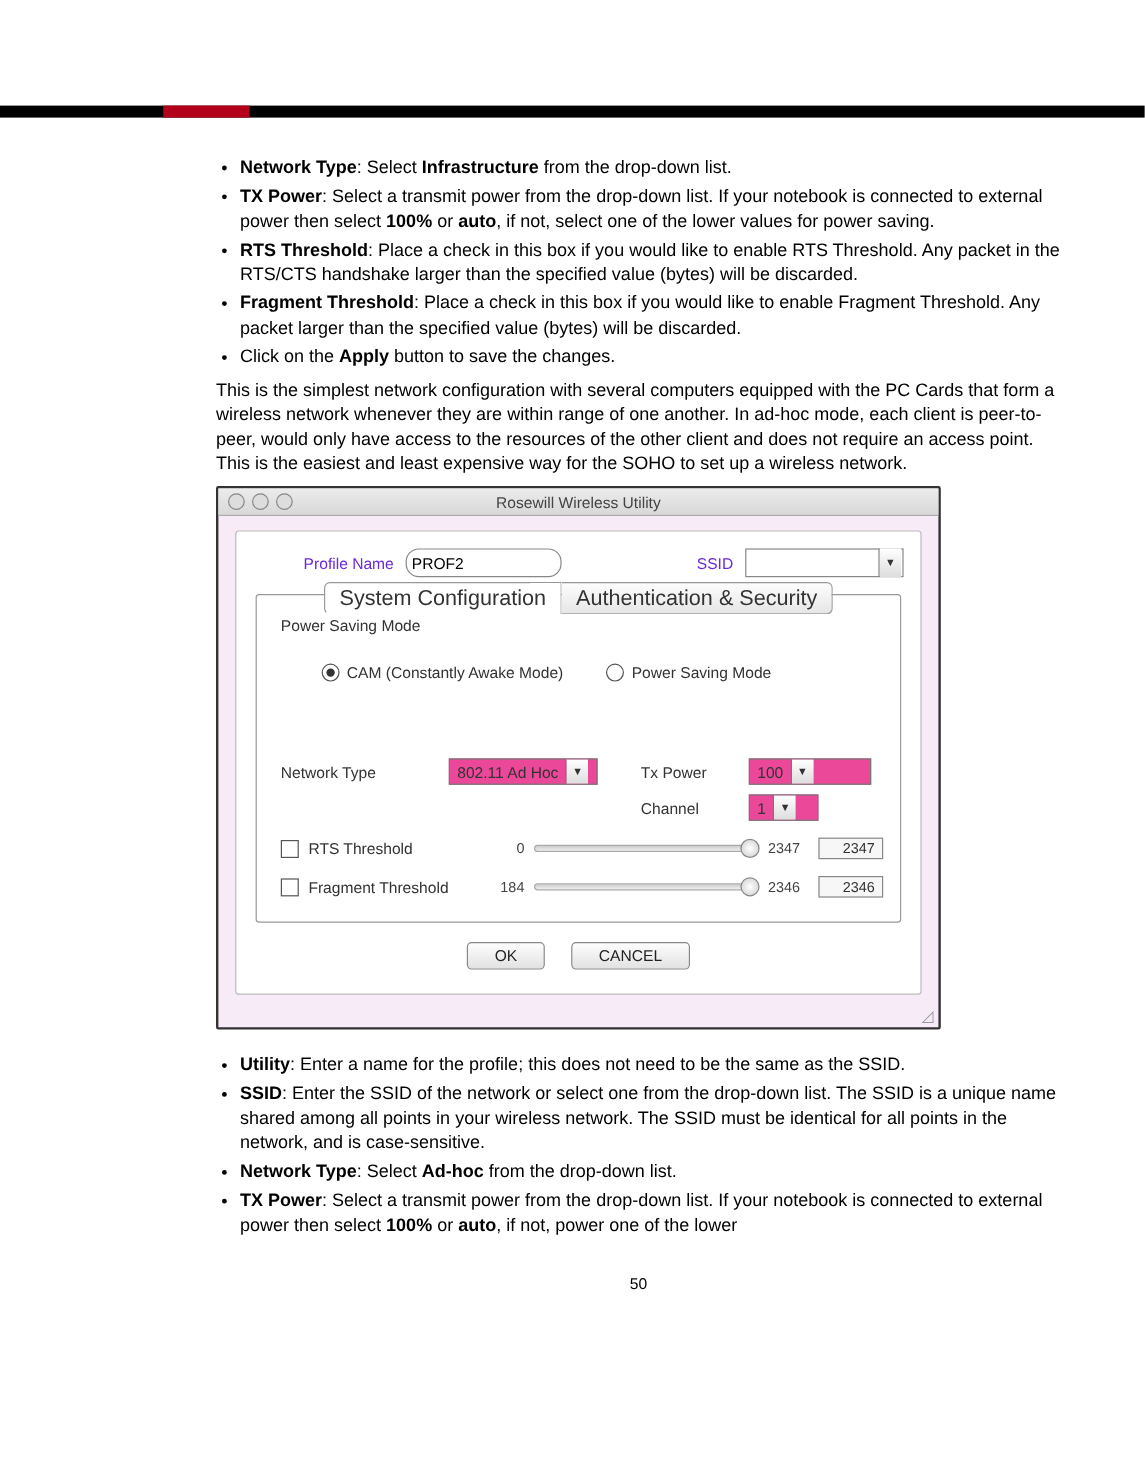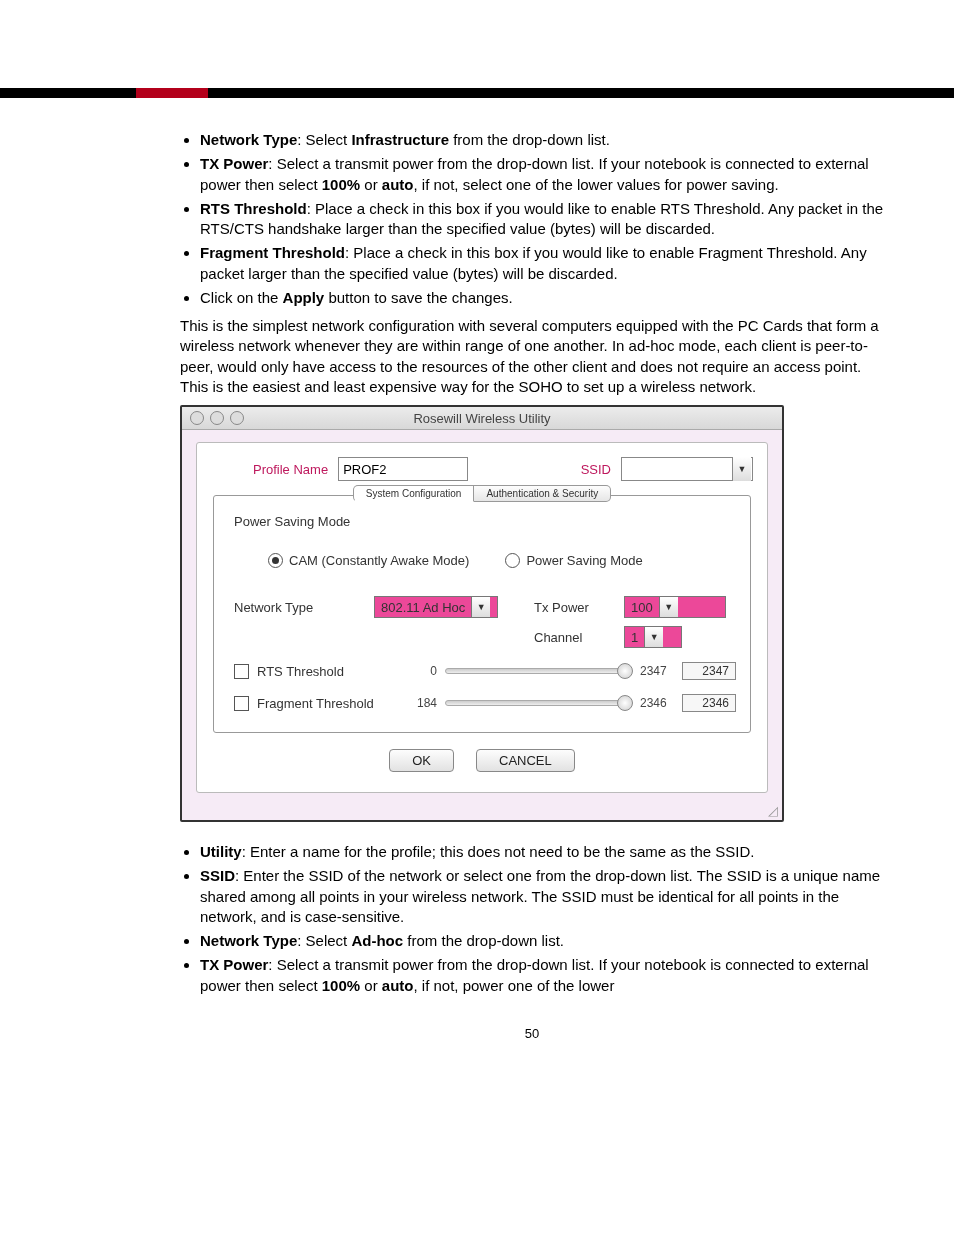--- a/index.html
+++ b/index.html
@@ -60,46 +60,46 @@
   .tlight { width: 12px; height: 12px; border-radius: 50%; border:1px solid #888; background:#ddd; }
   .wtitle { position:absolute; left:0; right:0; text-align:center; font-size:13px; color:#444; }
   .panel {
     background:#fff;
     margin:12px 14px 10px 14px;
     border:1px solid #bbb;
     border-radius:3px;
     padding:8px 16px 16px 16px;
   }
   .row1 { display:flex; align-items:center; gap:10px; margin:6px 0 14px 40px; }
-  .label { color:#be185d; }
+  .label { color:#6d28d9; }
   .txtinput {
     border:1px solid #888; background:#fff; height:20px; padding:1px 4px; font-size:13px;
   }
   .ddwrap { position:relative; display:inline-block; }
   .ddbtn {
     position:absolute; right:0; top:0; width:18px; height:100%;
     border-left:1px solid #888; background:linear-gradient(#fff,#ddd);
     display:flex; align-items:center; justify-content:center; font-size:9px;
   }
   .fieldset {
     border:1px solid #999; border-radius:3px; padding:18px 14px 20px 14px; margin-top:6px;
     position:relative;
   }
   .tabs {
     position:absolute; top:-11px; left:0; right:0; display:flex; justify-content:center; gap:0;
   }
   .tab {
     background:linear-gradient(#fdfdfd,#e6e6e6); border:1px solid #999; padding:2px 12px;
-    font-size:10px; color:#333;text-align:center;
+    font-size:18px; color:#333;text-align:center;
   }
   .tab.active { background:#fff; border-bottom-color:#fff; }
   .tab:first-child { border-top-left-radius:5px; border-bottom-left-radius:5px; }
   .tab:last-child { border-top-right-radius:5px; border-bottom-right-radius:5px; border-left:none; }
   .subhead { margin:0 0 24px 6px; }
-  .radiorow { display:flex; gap:36px; margin-left:40px; margin-bottom:28px; }
+  .radiorow { display:flex; gap:36px; margin-left:40px; margin-bottom:64px; }
   .radio { display:flex; align-items:center; gap:6px; }
   .rcircle { width:13px; height:13px; border:1px solid #555; border-radius:50%; display:flex; align-items:center; justify-content:center; }
   .rdot { width:7px; height:7px; background:#333; border-radius:50%; }
   .gridrow { display:flex; align-items:center; margin:8px 0; }
   .col-lbl { width:140px; padding-left:6px; }
   .col-mid { width:160px; }
   .col-lbl2 { width:90px; }
   .col-val { width:110px; }
   .select { display:inline-flex; align-items:center; border:1px solid #777; background:#ec4899; height:20px; }
   .select .seltext { padding:0 6px; }
@@ -146,21 +146,21 @@
         <div class="tlight"></div>
         <div class="tlight"></div>
         <div class="tlight"></div>
       </div>
       <div class="wtitle">Rosewill Wireless Utility</div>
     </div>
 
     <div class="panel">
       <div class="row1">
         <span class="label">Profile Name</span>
-        <input class="txtinput" style="width: 120px;" value="PROF2">
+        <input class="txtinput" style="width: 120px; border-radius: 11px;" value="PROF2">
         <span style="flex:1"></span>
         <span class="label">SSID</span>
         <span class="ddwrap" style="width:130px">
           <input class="txtinput" style="width: 122px;" value="">
           <span class="ddbtn">▼</span>
         </span>
       </div>
 
       <div class="fieldset">
         <div class="tabs">

